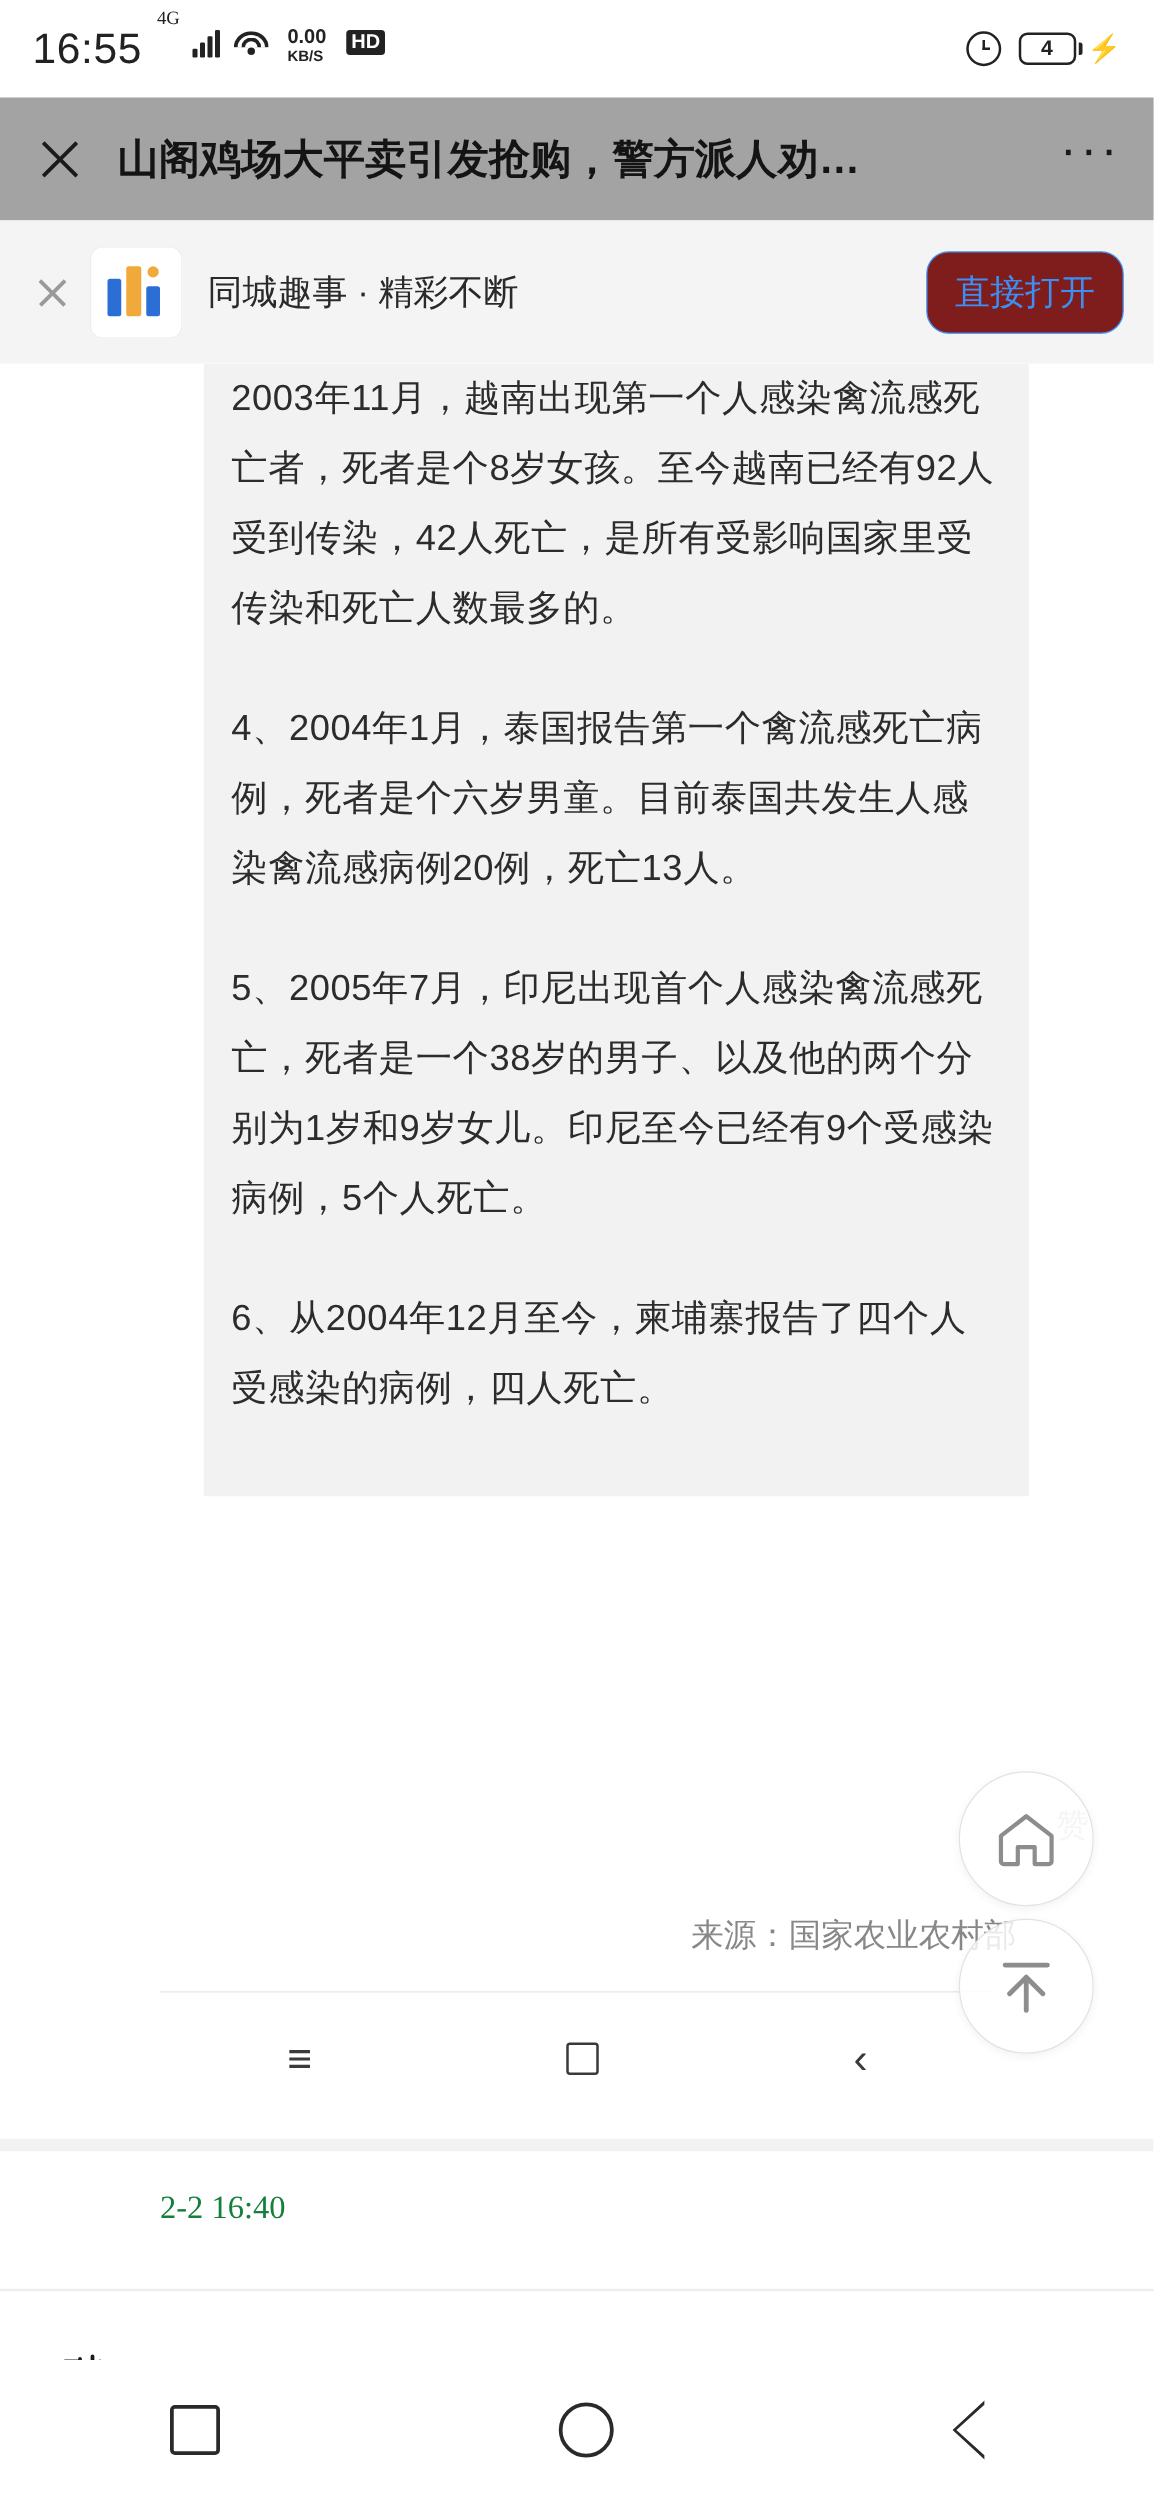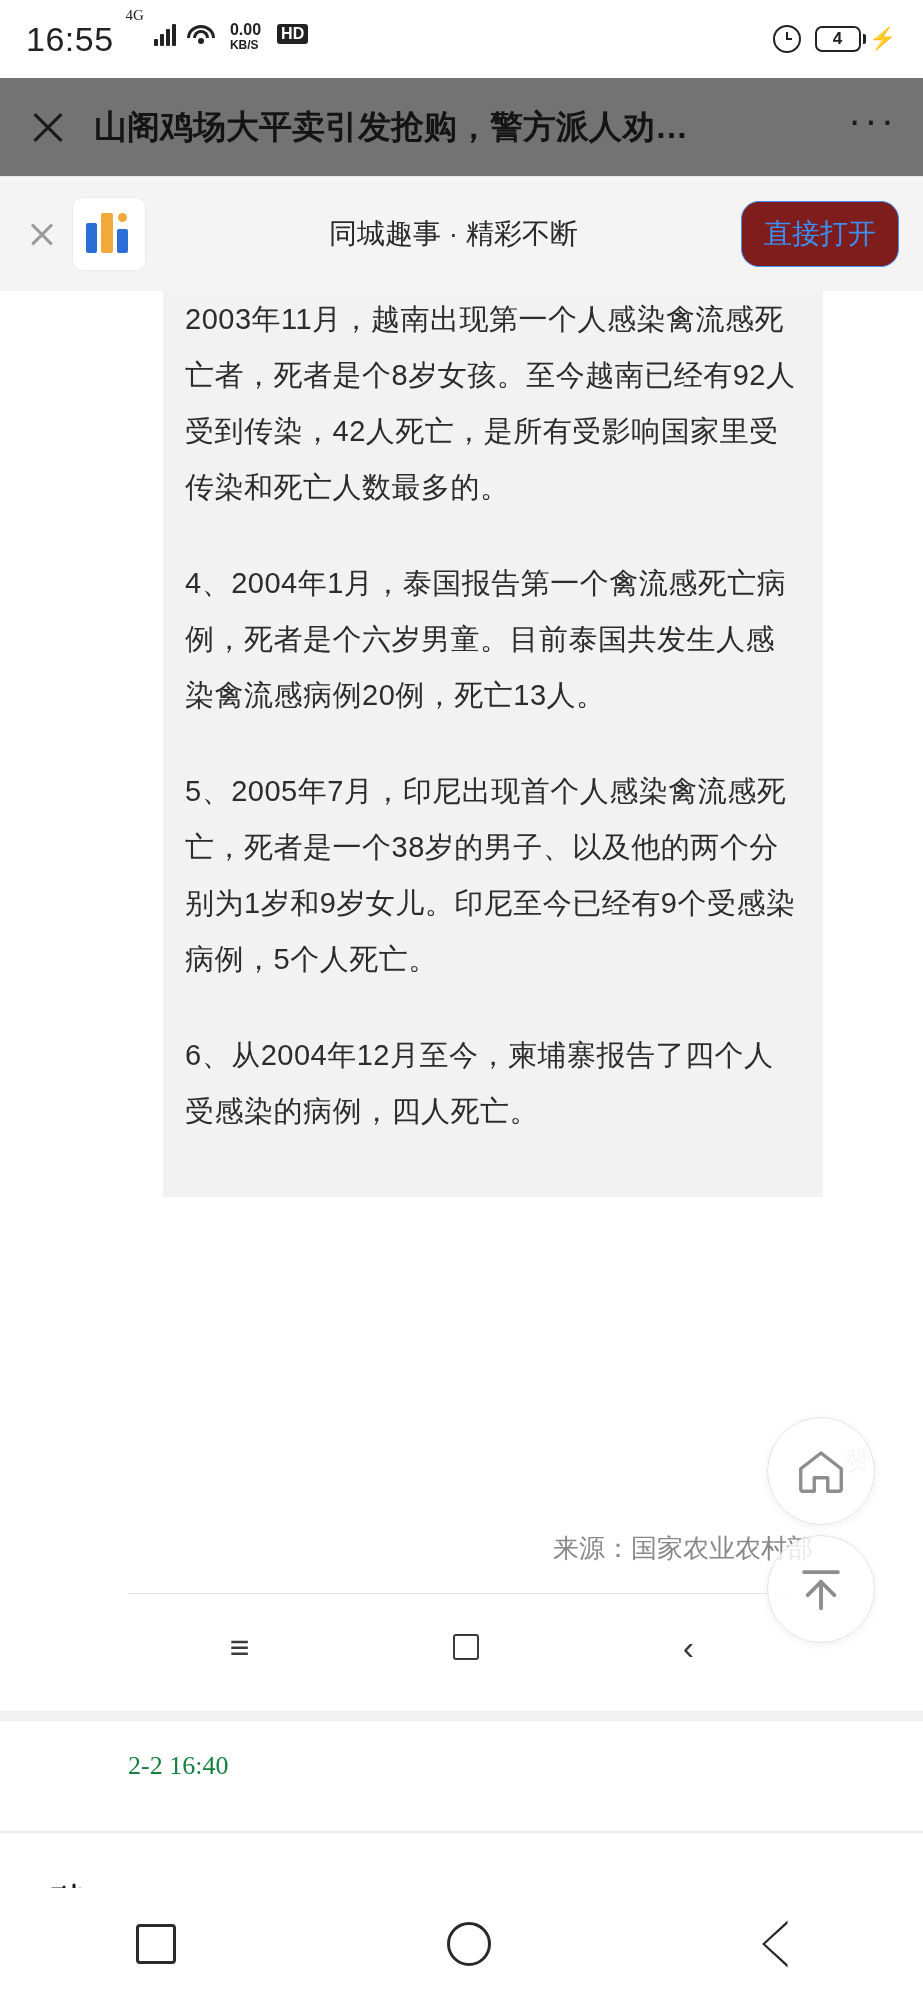--- a/index.html
+++ b/index.html
@@ -71,21 +71,21 @@
     display: flex; align-items: center; justify-content: center;
     font-size: 17px; font-weight: 600; color: #222;
   }
   .batt-cap { width: 3px; height: 10px; background: #222; border-radius: 0 2px 2px 0; margin-left: 2px; }
   .bolt { font-size: 22px; margin-left: 4px; }
 
   
   .titlebar {
     height: 98px; flex: 0 0 98px;
     display: flex; align-items: center;
-    padding: 0 26px; background: #737373; justify-content: center;
+    padding: 0 26px; background: #a3a3a3; justify-content: center;
   }
   .close-x {
     width: 44px; height: 44px; position: relative; flex: 0 0 44px;
   }
   .close-x::before, .close-x::after {
     content: ""; position: absolute; left: 3px; top: 21px;
     width: 38px; height: 3px; background: #1a1a1a;
   }
   .close-x::before { transform: rotate(45deg); }
   .close-x::after { transform: rotate(-45deg); }
@@ -122,21 +122,21 @@
   .ad-close::after { transform: rotate(-45deg); }
   .ad-logo {
     width: 74px; height: 74px; background: #ffffff; border-radius: 10px;
     flex: 0 0 74px; position: relative; overflow: hidden;
     box-shadow: 0 0 0 1px #ececec inset;
   }
   .ad-logo .b1 { position: absolute; left: 14px; top: 26px; width: 11px; height: 30px; background: #2b6fd6; border-radius: 2px; }
   .ad-logo .b2 { position: absolute; left: 29px; top: 16px; width: 12px; height: 40px; background: #f2a93b; border-radius: 2px; }
   .ad-logo .b3 { position: absolute; left: 45px; top: 32px; width: 11px; height: 24px; background: #2b6fd6; border-radius: 2px; }
   .ad-logo .dot { position: absolute; left: 46px; top: 16px; width: 9px; height: 9px; background: #f2a93b; border-radius: 50%; }
-  .ad-text { margin-left: 20px; display: flex; flex-direction: row; justify-content: center; gap: 6px; flex: 1 1 auto; }
+  .ad-text { margin-left: 20px; display: flex; flex-direction: column; justify-content: center; gap: 6px; flex: 1 1 auto; }
   .ad-line1 { font-size: 28px; color: #2a2a2a; font-weight: 400; }
   .ad-line2 { font-size: 28px; color: #2a2a2a; font-weight: 400; }
   .ad-btn {
     flex: 0 0 auto;
     border: 1.5px solid #3b8ff5; color: #3b8ff5; background: #7f1d1d;
     border-radius: 18px; font-size: 28px; padding: 13px 22px; font-weight: 400; font-family: Liberation Serif, serif;
   }
 
   
   .content {

